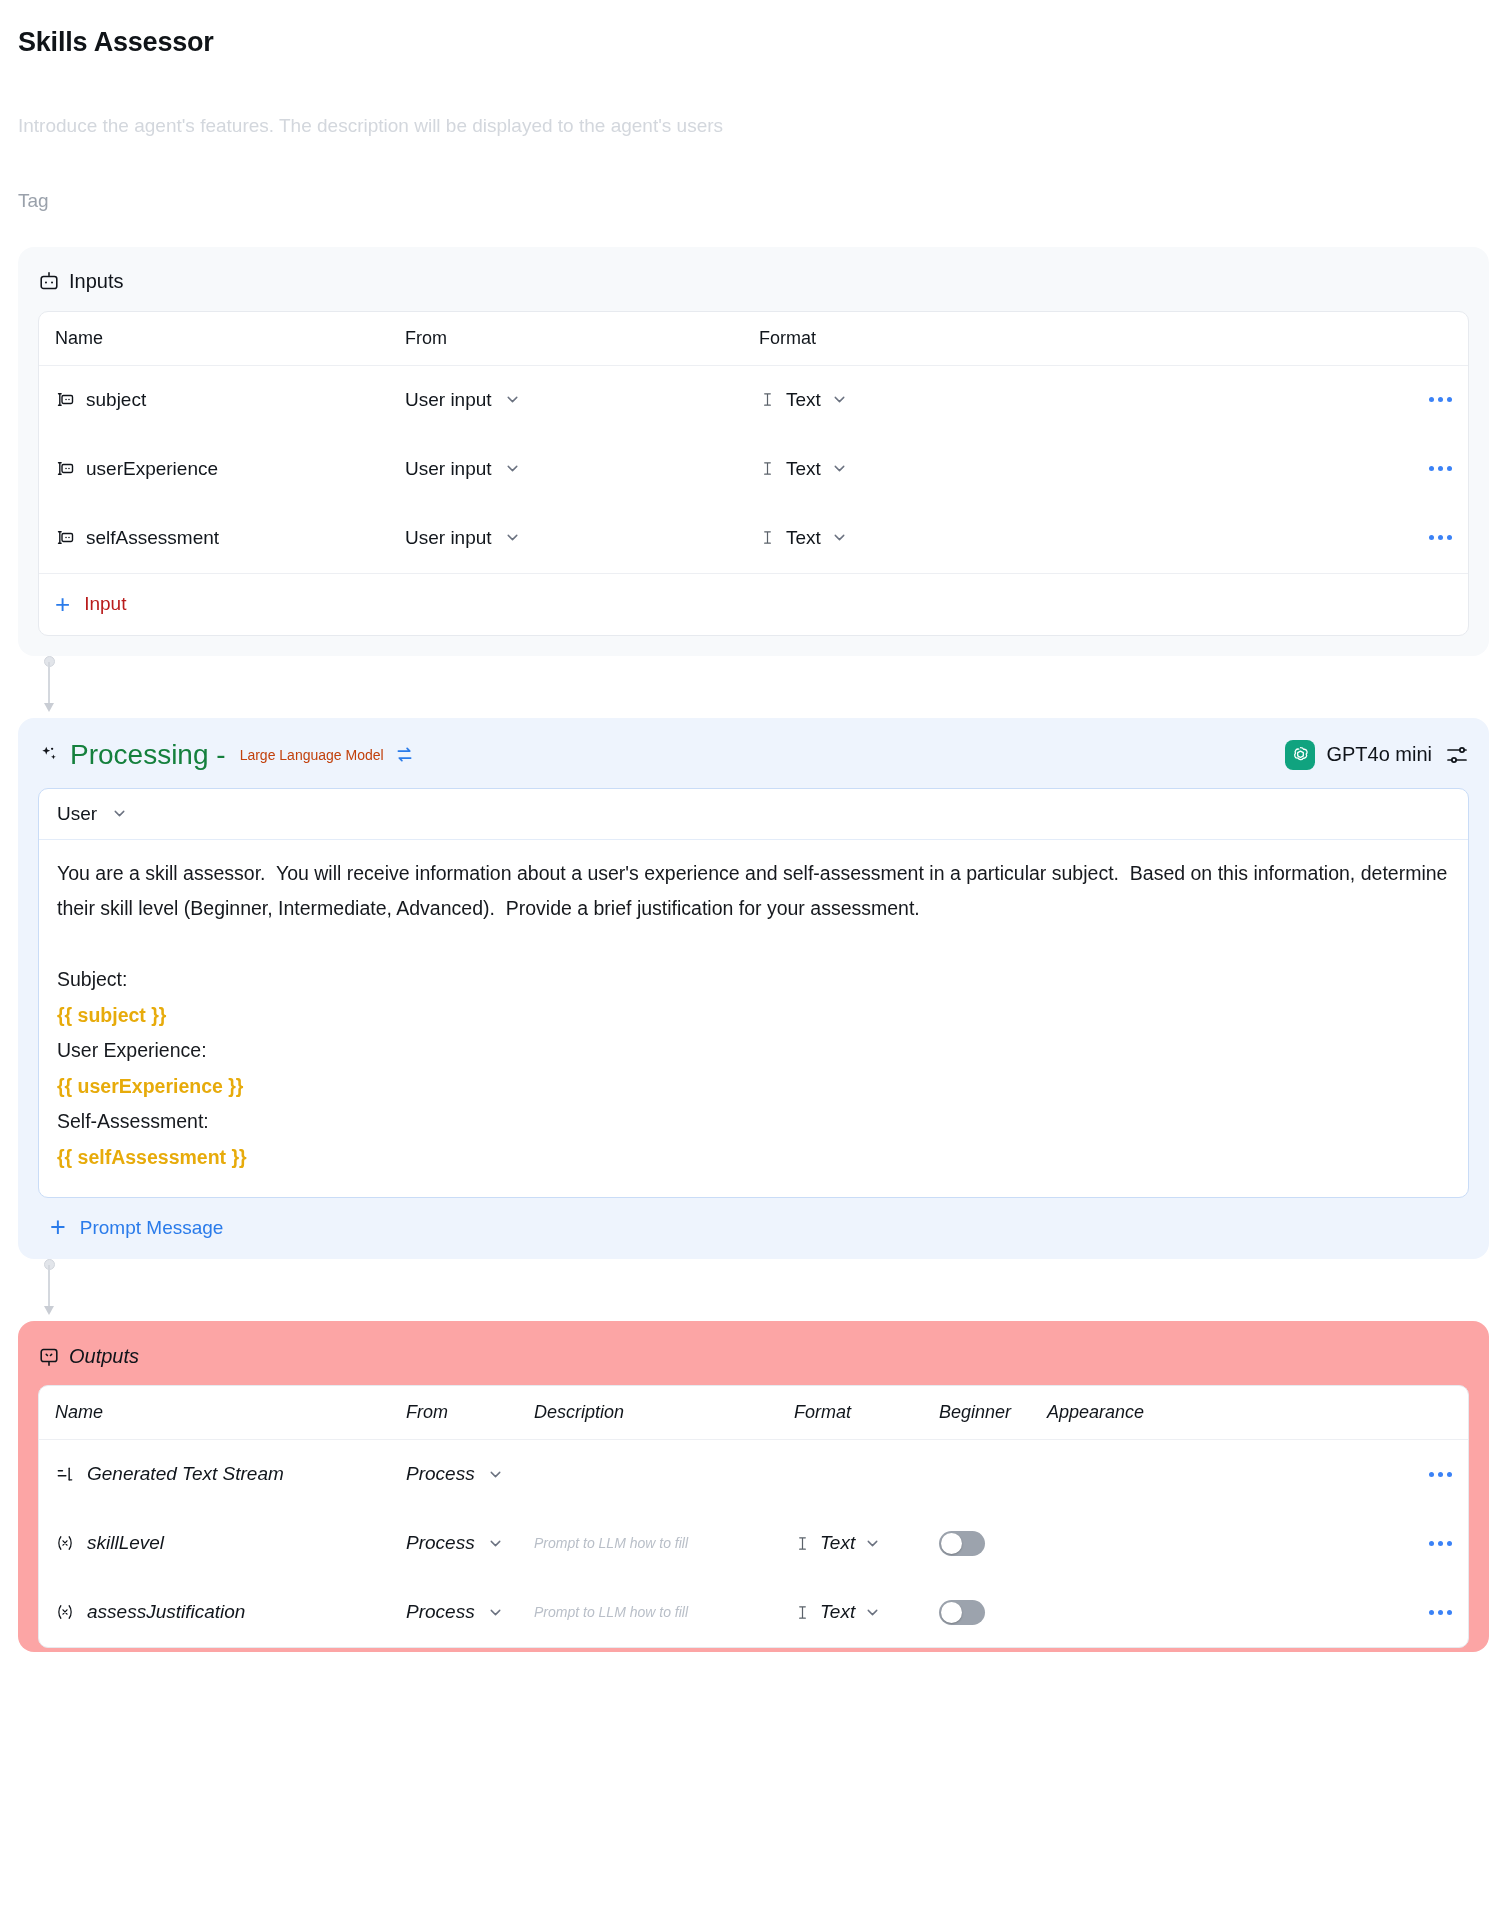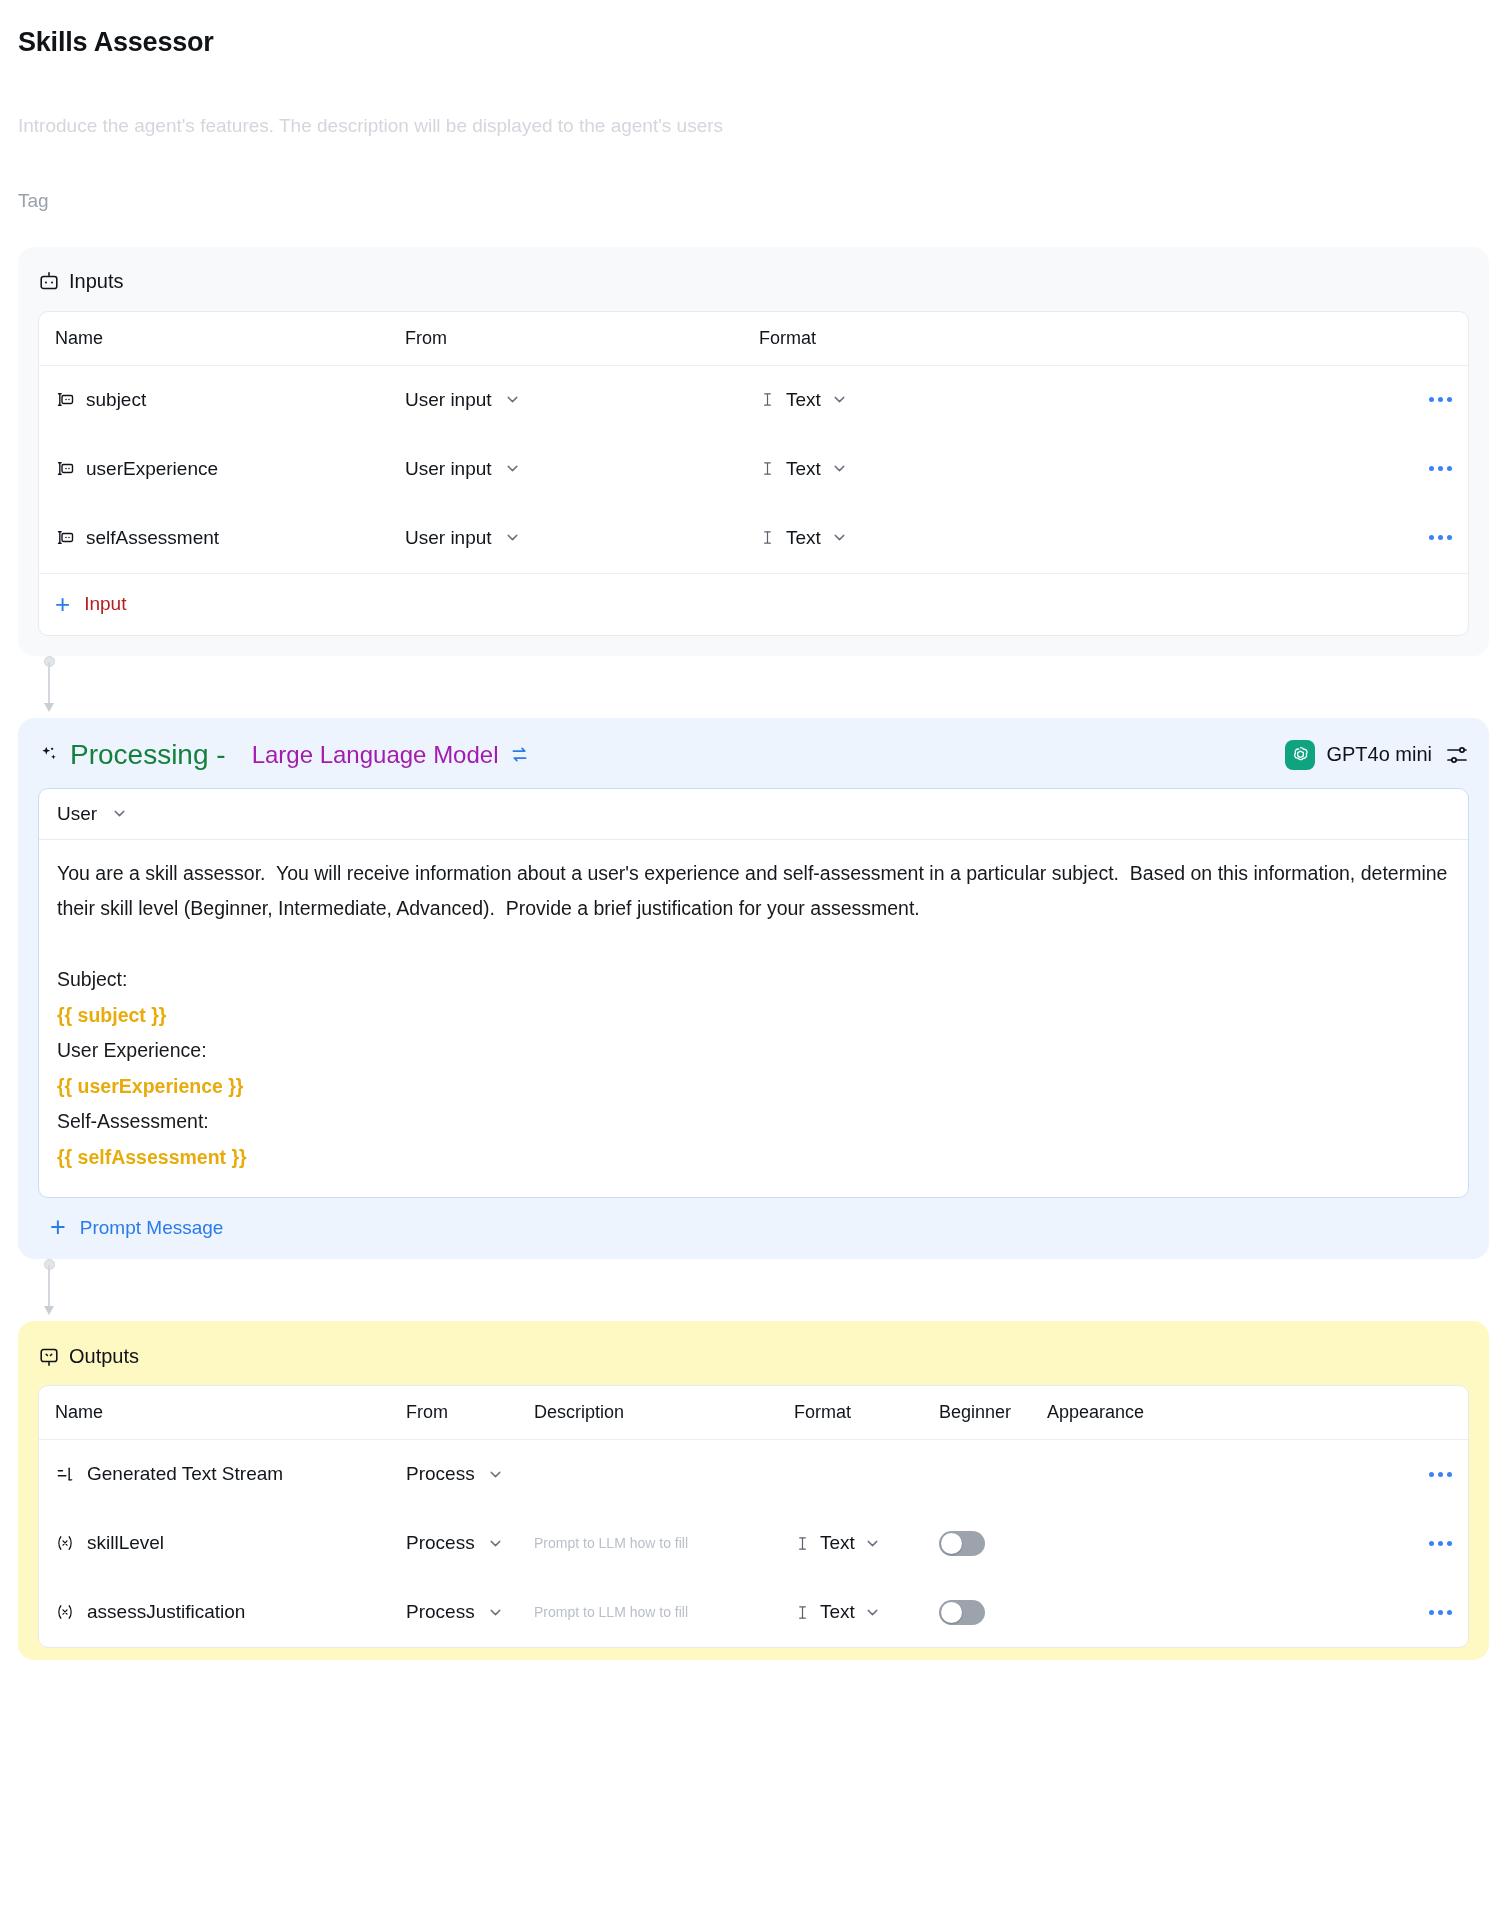--- a/index.html
+++ b/index.html
@@ -20,21 +20,21 @@
   .page-desc {
     font-size: 19px; color: #d3d7dd; margin-top: 56px; line-height: 1.3;
   }
   .page-tag {
     font-size: 19px; color: #9aa1ab; margin-top: 50px; line-height: 1.3;
   }
 
   
   .card { border-radius: 16px; margin: 0 18px; padding: 22px 20px 20px 20px; }
   .card.inputs  { background: #f7f9fb; margin-top: 33px; }
-  .card.outputs { background: #fef9c3; margin-top: 0px; padding-bottom: 12px; }
+  .card.outputs { background: #fca5a5; margin-top: 0px; padding-bottom: 4px; font-style: italic; }
   .card.processing {
     background: #eef4fd; margin-top: 0; padding: 22px 20px 18px 20px;
   }
 
   .card-head {
     display: flex; align-items: center; gap: 9px;
     font-size: 20px; font-weight: 400; color: #10141a;
     margin-bottom: 16px; height: 26px;
   }
   .card-head .ttl { font-size: 20px; }
@@ -115,21 +115,21 @@
     box-shadow: 0 1px 2px rgba(0,0,0,.25);
   }
 
   
   .proc-head {
     display:flex; align-items:center; justify-content:space-between;
     margin-bottom: 18px; height: 30px;
   }
   .proc-left { display:flex; align-items:center; gap:10px; }
   .proc-label { font-size: 28px; color:#15803d; }
-  .proc-kind  { font-size: 24px; color:#a21caf; margin-left: 16px;}
+  .proc-kind  { font-size: 14px; color:#c2410c; margin-left: 4px;}
   .proc-right { display:flex; align-items:center; gap:13px; }
   .model-badge { display:flex; align-items:center; gap:11px;justify-content:space-between; }
   .model-name { font-size: 20px; color:#10141a; }
   .oai-sq {
     width: 30px; height: 30px; border-radius: 8px; background: #10a37f;
     display:flex; align-items:center; justify-content:center;
   }
 
   .prompt-box {
     background:#fff; border:1px solid #c9dcf7; border-radius: 10px; overflow:hidden;

